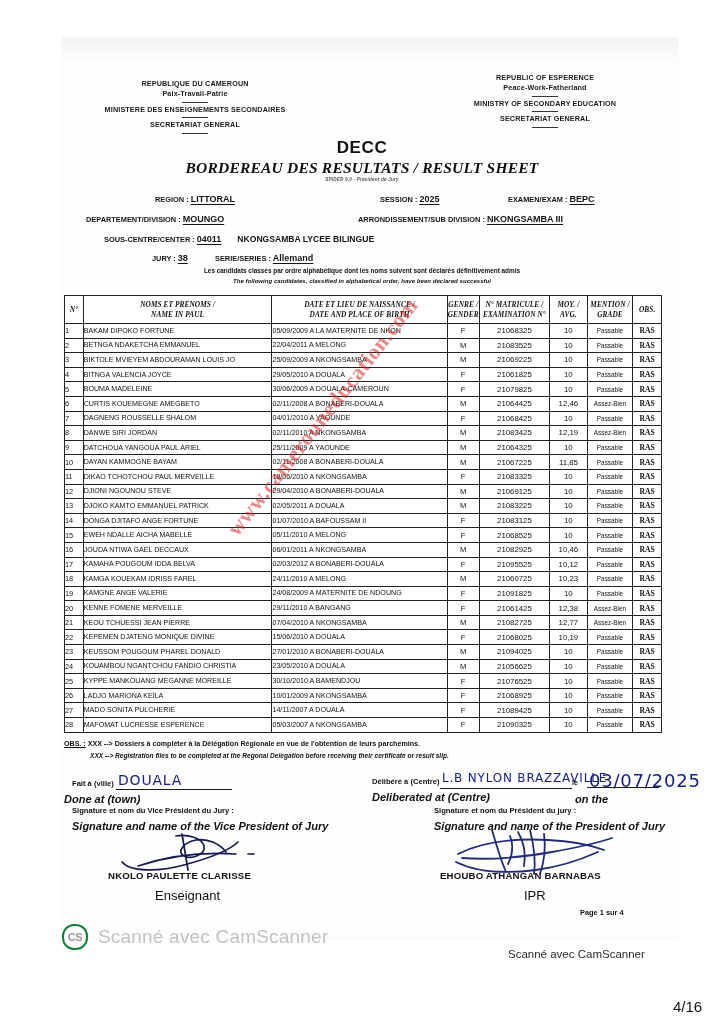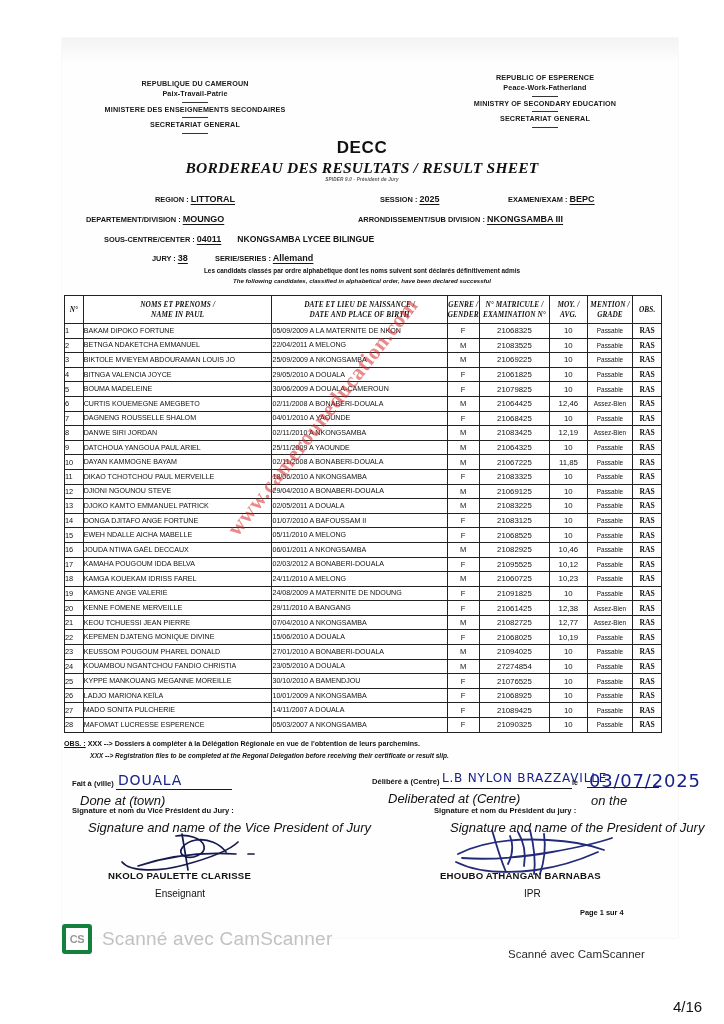--- a/index.html
+++ b/index.html
@@ -177,25 +177,24 @@
   }
 
   .sig-line {
     position: absolute;
     font-size: 7.6px;
     font-weight: bold;
     white-space: nowrap;
   }
   .sig-en {
     position: absolute;
-    font-size: 13px;
-    font-weight: normal;
+    font-size: 11px;
+    font-weight: bold;
     font-style: italic;
     white-space: nowrap;
-    margin-left: 16px;
   }
   #fait-lbl   { left: 72px;  top: 779px; }
   #fait-en    { left: 64px;  top: 793px; }
   #delib-lbl  { left: 372px; top: 777px; }
   #delib-en   { left: 372px; top: 791px; }
   #le-lbl     { left: 572px; top: 779px; font-size: 7px; }
   #onthe-lbl  { left: 575px; top: 793px; }
 
   .hand {
     position: absolute;
@@ -226,21 +225,21 @@
     position: absolute;
     font-size: 9.6px;
     font-weight: bold;
     letter-spacing: 0.2px;
     white-space: nowrap;
   }
   #vp-name { left: 108px; top: 870px; }
   #pj-name { left: 440px; top: 870px; }
   .sig-role {
     position: absolute;
-    font-size: 10px;
+    font-size: 13px;
     white-space: nowrap;
   }
   #vp-role { left: 155px; top: 888px; }
   #pj-role { left: 524px; top: 888px; }
 
   #page-count {
     position: absolute;
     left: 580px; top: 908px;
     font-size: 7.4px;
     font-weight: bold;
@@ -272,22 +271,22 @@
   
   #cs-watermark {
     position: absolute;
     left: 62px; top: 924px;
     display: flex;
     align-items: center;
     gap: 10px;
   }
   #cs-logo {
     width: 22px; height: 22px;
-    border: 4px solid #15803d;
-    border-radius: 3px;
+    border: 2px solid #15803d;
+    border-radius: 12px;
     color: #9a9a9a;
     font-size: 11px;
     font-weight: bold;
     display: flex;
     align-items: center;
     justify-content: center;
     letter-spacing: -0.5px;
   }
   #cs-text {
     font-size: 19px;
@@ -632,21 +631,21 @@
         <td class="c-mat">21094025</td>
         <td class="c-moy">10</td>
         <td class="c-ment">Passable</td>
         <td class="c-obs">RAS</td>
       </tr>
       <tr>
         <td class="c-num">24</td>
         <td class="c-name">KOUAMBOU NGANTCHOU FANDIO CHRISTIA</td>
         <td class="c-birth">23/05/2010 A DOUALA</td>
         <td class="c-gen">M</td>
-        <td class="c-mat">27274854</td>
+        <td class="c-mat">21056625</td>
         <td class="c-moy">10</td>
         <td class="c-ment">Passable</td>
         <td class="c-obs">RAS</td>
       </tr>
       <tr>
         <td class="c-num">25</td>
         <td class="c-name">KYPPE MANKOUANG MEGANNE MOREILLE</td>
         <td class="c-birth">30/10/2010 A BAMENDJOU</td>
         <td class="c-gen">F</td>
         <td class="c-mat">21076525</td>

